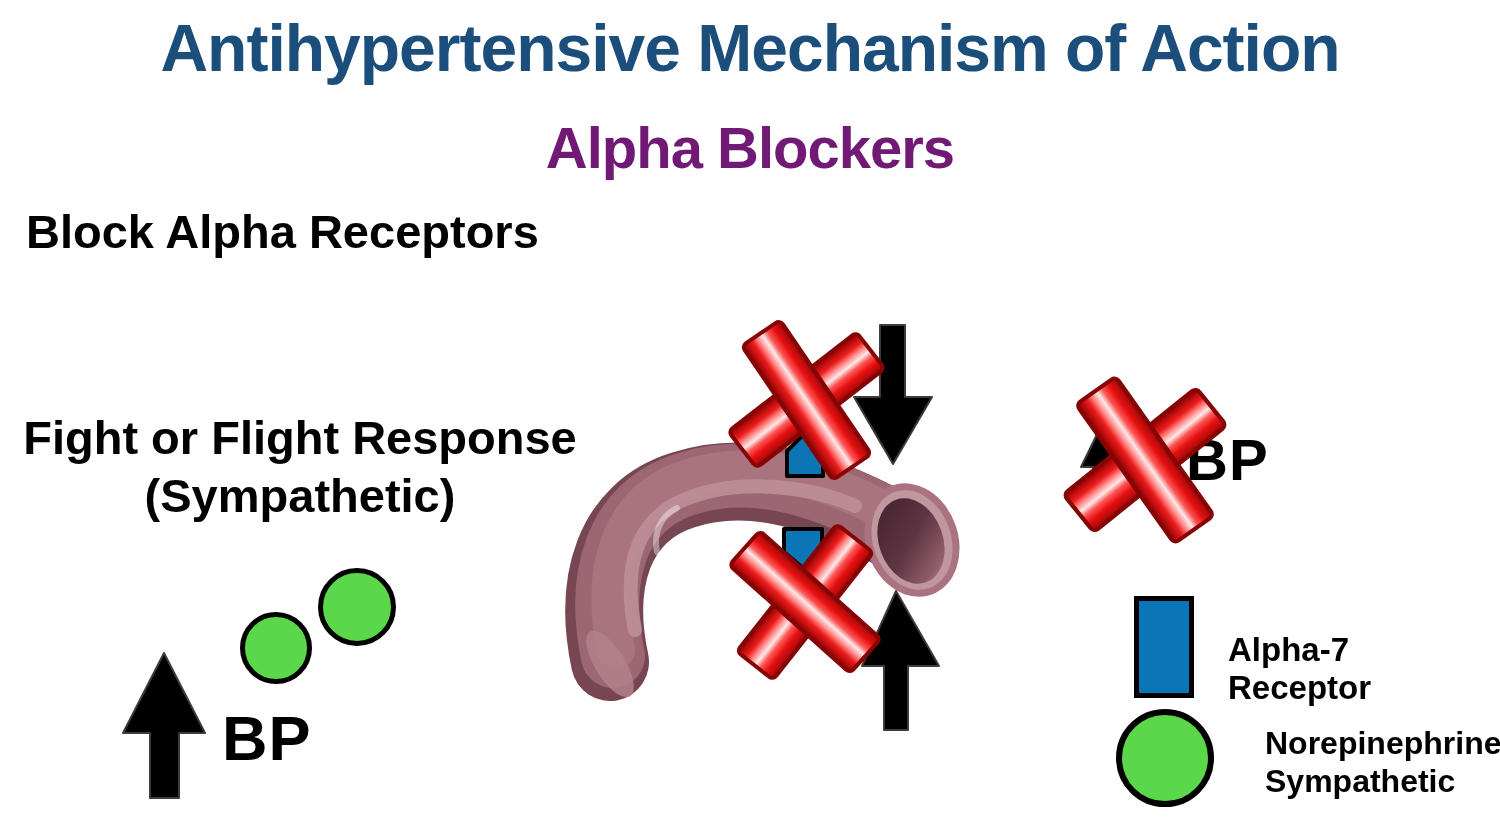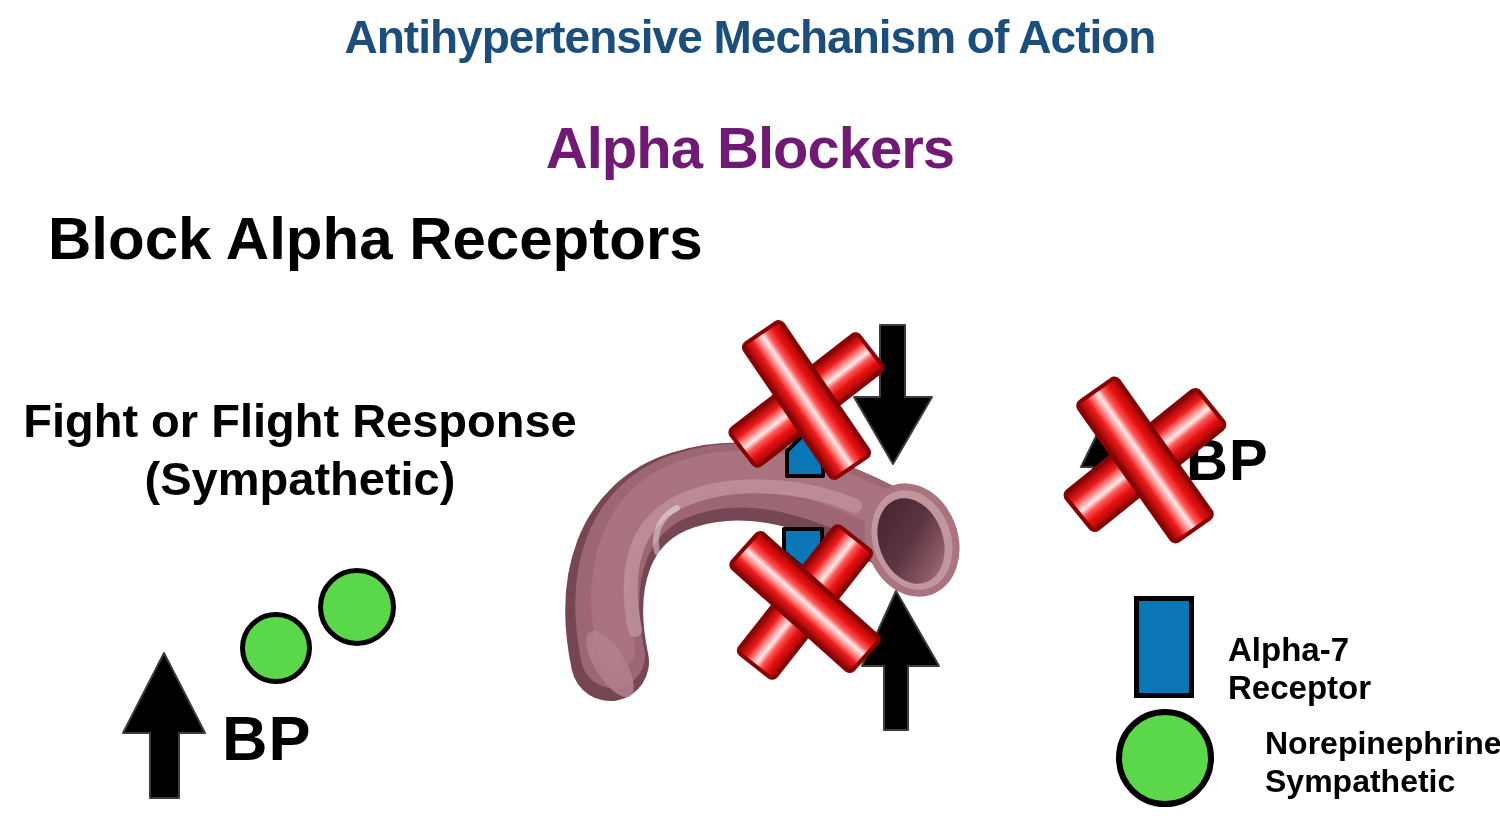--- a/index.html
+++ b/index.html
@@ -3,28 +3,28 @@
 <meta charset="utf-8">
 <style>
   html,body{margin:0;padding:0;background:#ffffff;}
   .canvas{
     position:relative;width:1500px;height:818px;background:#ffffff;overflow:hidden;
     font-family:"Liberation Sans","DejaVu Sans",sans-serif;font-weight:bold;color:#000;
   }
   .abs{position:absolute;}
   .title{
     top:10px;left:0;width:1500px;text-align:center;
-    font-size:46px;letter-spacing:-1px;color:#1c4e7c;
+    font-size:66px;letter-spacing:-1px;color:#1c4e7c;
   }
   .subtitle{
     top:114px;left:0;width:1500px;text-align:center;
     font-size:58px;letter-spacing:-1px;color:#701a75;
   }
-  .block-alpha{left:48px;top:204px;font-size:60px;}
-  .fight{left:0;top:392px;width:600px;text-align:center;font-size:47px;line-height:58px;}
+  .block-alpha{left:26px;top:204px;font-size:47px;}
+  .fight{left:0;top:409px;width:600px;text-align:center;font-size:47px;line-height:58px;}
   .bp-text{font-size:63px;letter-spacing:1px;}
   .bp-left{left:222px;top:702px;}
   .bp-right{left:1186px;top:426px;font-size:58px;z-index:1;}
   .nt-circle{
     box-sizing:border-box;border:5px solid #000;border-radius:50%;
     background:#5bd74a;
   }
   .circle1{left:240px;top:612px;width:72px;height:72px;}
   .circle2{left:318px;top:568px;width:78px;height:78px;}
   .legend-rect{

